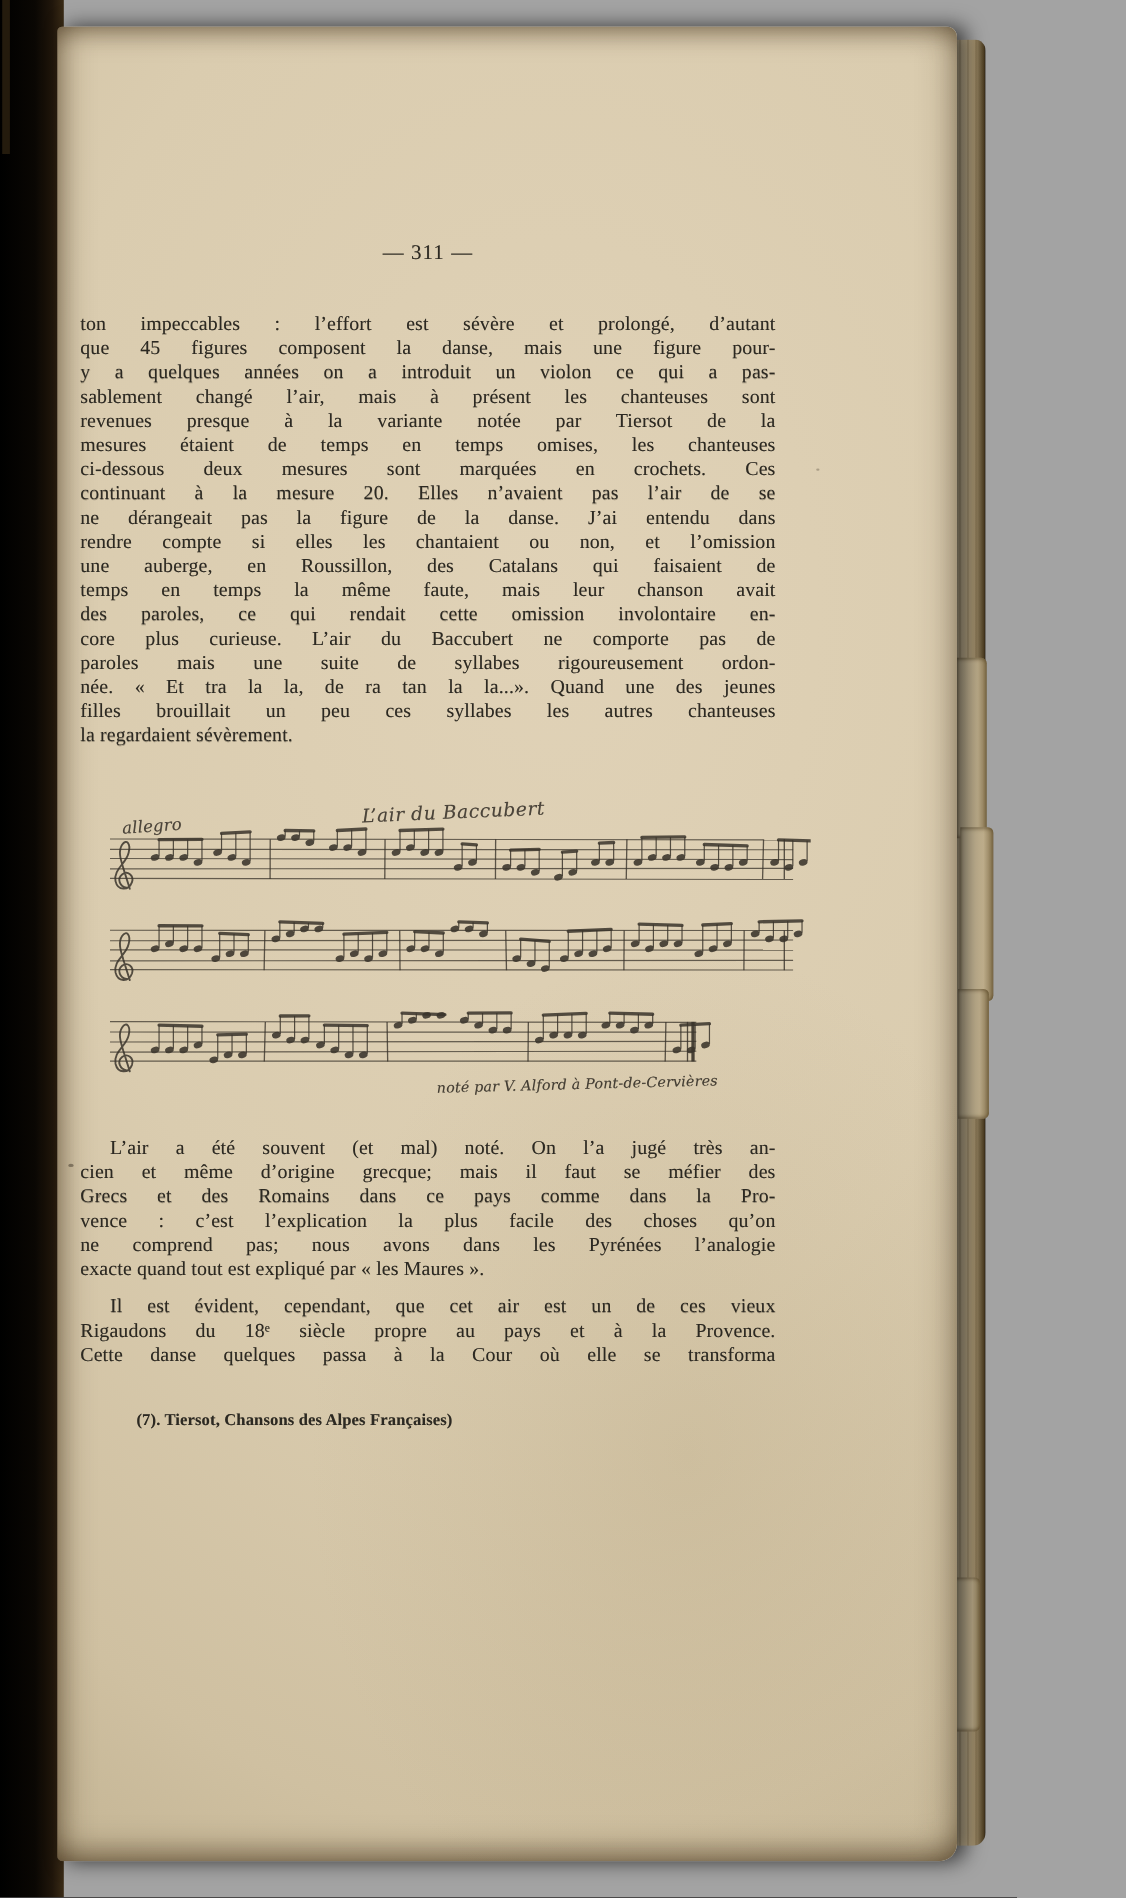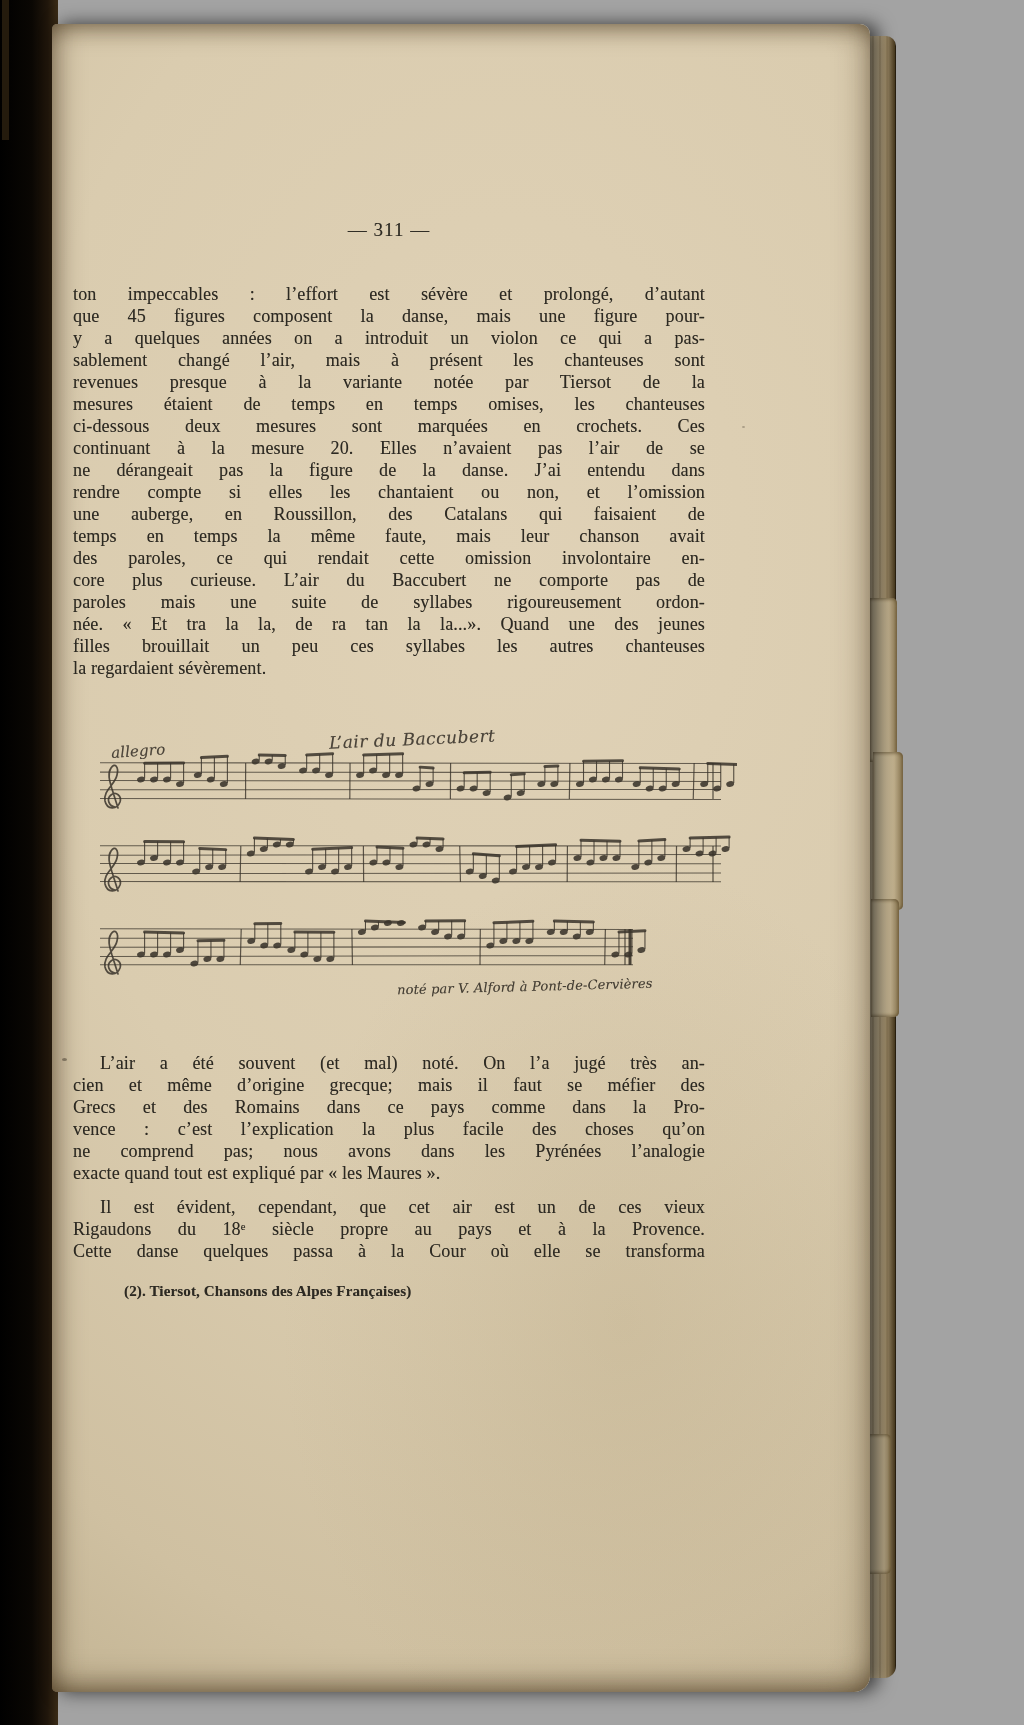--- a/index.html
+++ b/index.html
@@ -36,21 +36,21 @@
   .speck{position:absolute;border-radius:50%;background:#4a4233;opacity:.55;}
   
   .content{position:absolute;left:21px;top:0;width:632px;color:#2c2922;font-size:18px;
            line-height:22px;letter-spacing:.15px;
            text-shadow:.2px .2px .3px rgba(40,35,25,.35);}
   .page-number{position:absolute;top:195px;left:0;width:100%;text-align:center;
                font-size:19px;letter-spacing:1px;}
   .para{position:absolute;left:0;width:100%;}
   .para .tline{text-align:justify;text-align-last:justify;height:22px;white-space:nowrap;}
   .para.end .tline:last-child{text-align-last:left;}
-  .para.indent .tline:first-child{text-indent:27px;margin-top:20px;}
+  .para.indent .tline:first-child{text-indent:27px;}
   .p1{top:236px;margin-top:23px;}
   .p2{top:1008px;}
   .p3{top:1152px;}
   .footnote{position:absolute;top:1256px;left:51px;font-size:15px;font-weight:bold;color:#2c2922;}
   
   .music{position:absolute;left:24px;top:700px;width:644px;height:300px;}
   .hand{position:absolute;font-style:italic;color:#4b443a;
         font-family:"DejaVu Serif","Liberation Serif",serif;}
   .m-tempo{left:14px;top:16px;font-size:15px;transform:rotate(-4deg);}
   .m-title{left:232px;top:4px;font-size:17px;letter-spacing:.5px;transform:rotate(-2.5deg);}
@@ -407,16 +407,16 @@
           <div class="tline">vence : c’est l’explication la plus facile des choses qu’on</div>
           <div class="tline">ne comprend pas; nous avons dans les Pyrénées l’analogie</div>
           <div class="tline">exacte quand tout est expliqué par « les Maures ».</div>
         </div>
       <div class="para indent p3">
           <div class="tline">Il est évident, cependant, que cet air est un de ces vieux</div>
           <div class="tline">Rigaudons du 18ᵉ siècle propre au pays et à la Provence.</div>
           <div class="tline">Cette danse quelques passa à la Cour où elle se transforma</div>
         </div>
 
-      <div class="footnote">(2). Tiersot, Chansons des Alpes Françaises)</div>
+      <div class="footnote">(7). Tiersot, Chansons des Alpes Françaises)</div>
     </div>
   </div>
 </div>
 
 </body></html>

